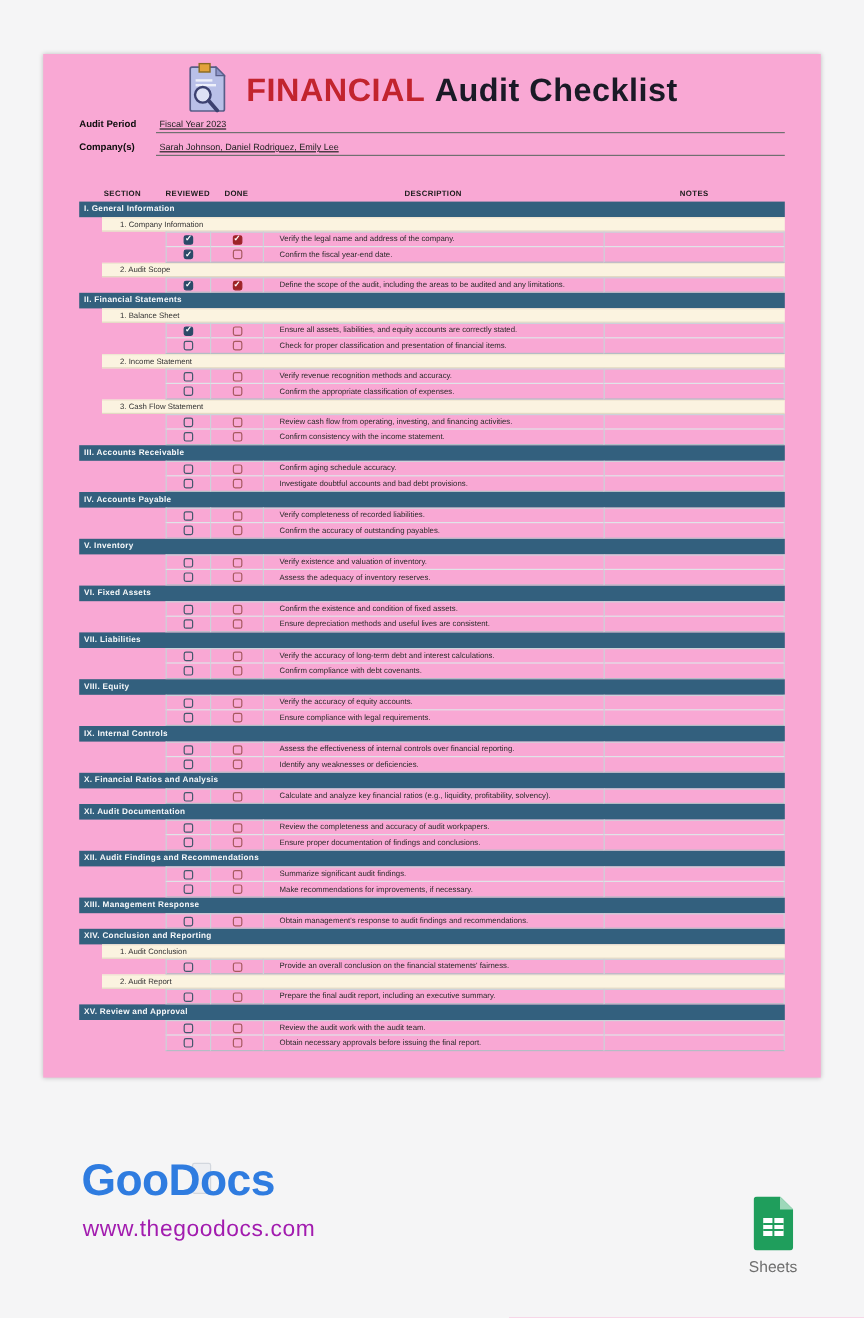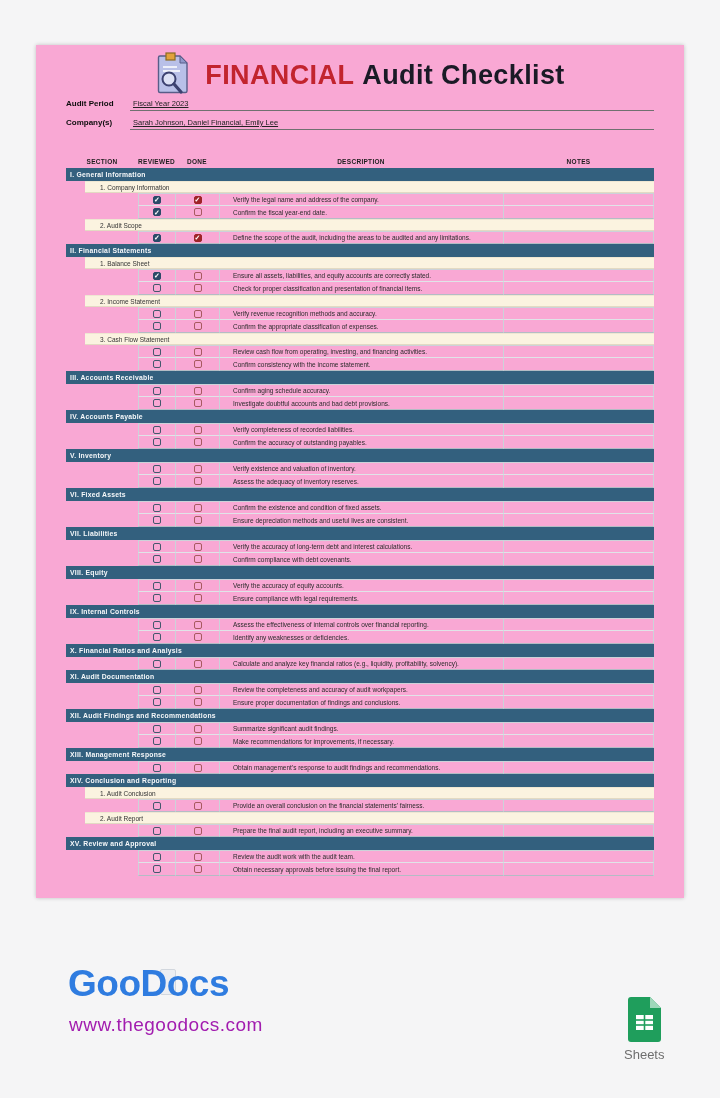--- a/index.html
+++ b/index.html
@@ -106,21 +106,21 @@
     <span class="title"><span class="red">FINANCIAL</span><span class="dark">&nbsp;<span>Audit Checklist</span></span></span>
   </div>
 
   <div class="fields">
     <div class="field">
       <span class="field-label">Audit Period</span>
       <span class="field-value">Fiscal Year 2023</span>
     </div>
     <div class="field">
       <span class="field-label">Company(s)</span>
-      <span class="field-value">Sarah Johnson, Daniel Financial, Emily Lee</span>
+      <span class="field-value">Sarah Johnson, Daniel Rodriguez, Emily Lee</span>
     </div>
   </div>
 
   <div class="table">
     <div class="thead">
         <span>SECTION</span>
         <span>REVIEWED</span>
         <span>DONE</span>
         <span>DESCRIPTION</span>
         <span>NOTES</span>

